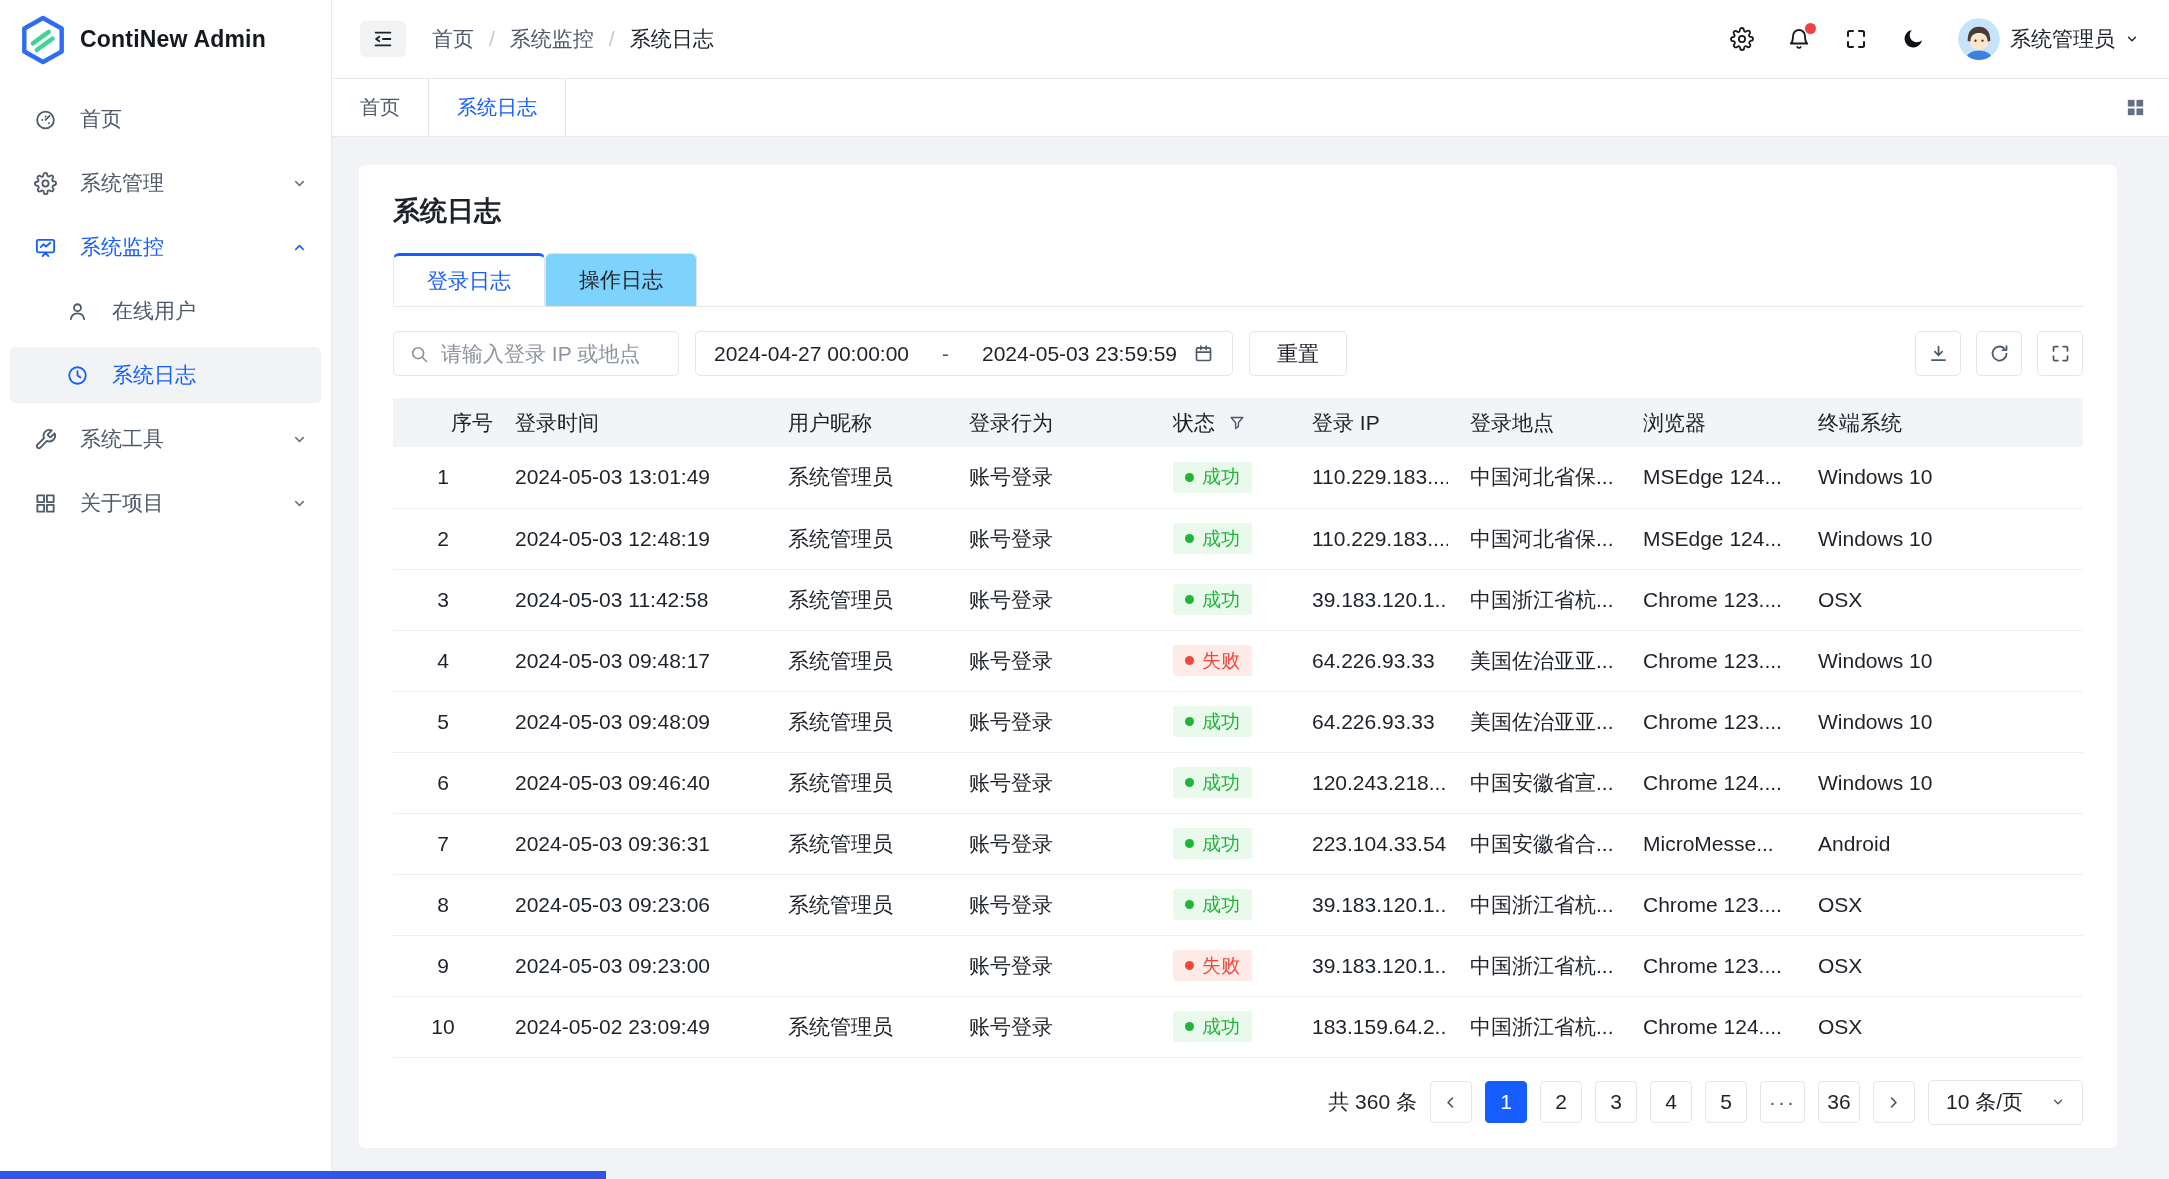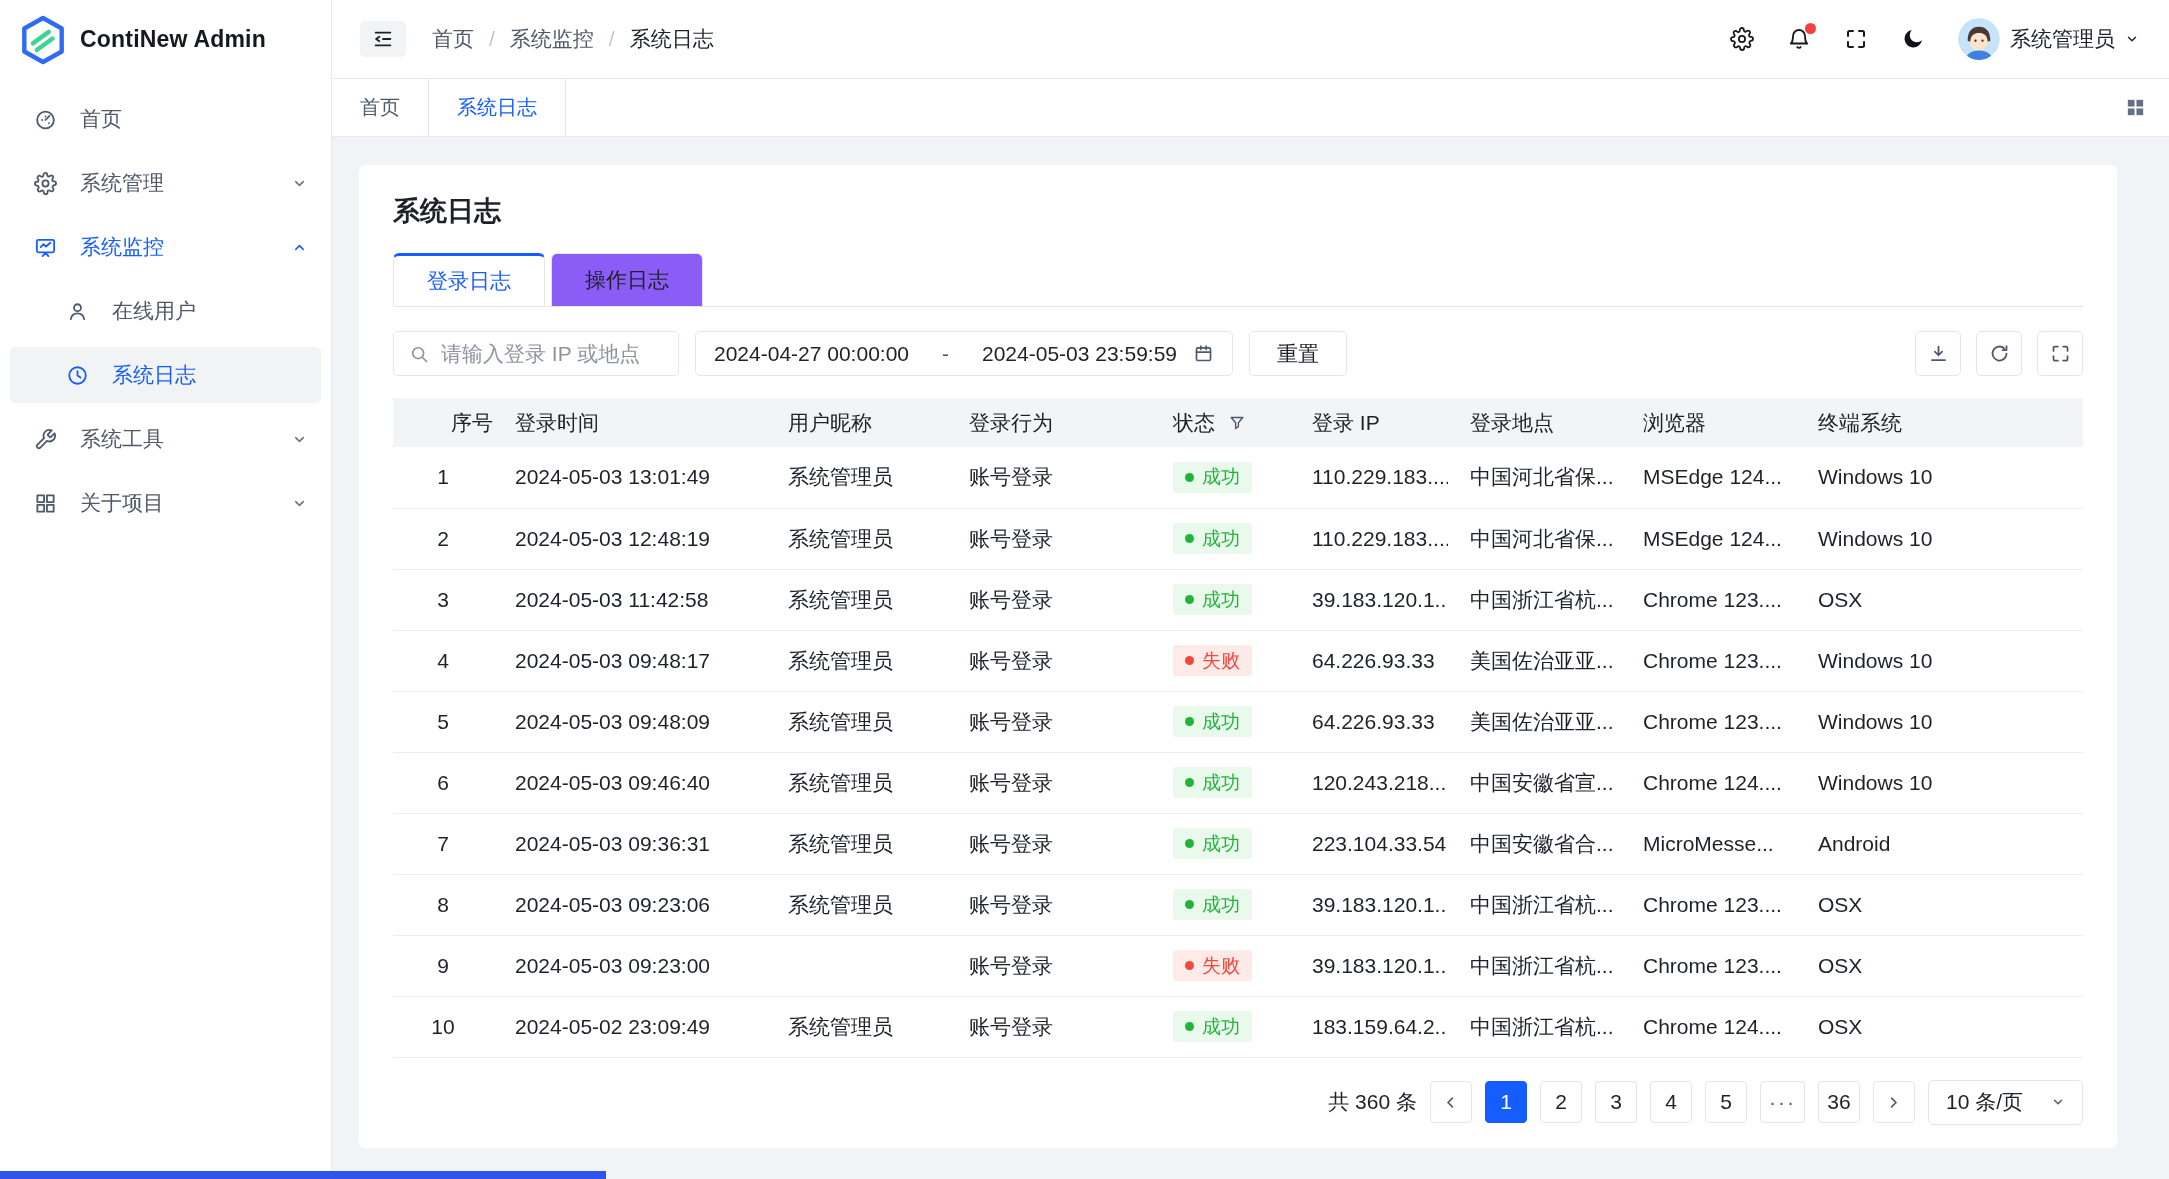--- a/index.html
+++ b/index.html
@@ -45,23 +45,23 @@
   .tabbar{height:58px;background:#fff;border-bottom:1px solid #e8e9ec;display:flex;align-items:stretch;padding-right:22px}
   .vtab{display:flex;align-items:center;padding:0 28px;font-size:20px;color:var(--text2);border-right:1px solid var(--border);cursor:pointer;background:#fff}
   .vtab.active{color:var(--primary)}
   .grid-btn{margin-left:auto;align-self:center;background:none;border:none;color:#667085}
 
   
   .content{flex:1;padding:28px 52px 0 27px}
   .card{background:#fff;border-radius:6px;height:983px;padding:28px 34px 30px}
   .page-title{font-size:27px;font-weight:700;color:var(--text)}
 
-  .card-tabs{display:flex;gap:6px;margin-top:24px;border-bottom:1px solid var(--border)}
+  .card-tabs{display:flex;margin-top:24px;border-bottom:1px solid var(--border)}
   .ctab{height:53px;display:flex;align-items:center;padding:0 33px;font-size:21px;color:var(--text);
-        background:#8b5cf6;border:1px solid var(--border);border-bottom:none;border-radius:6px 6px 0 0;cursor:pointer}
+        background:#7dd3fc;border:1px solid var(--border);border-bottom:none;border-radius:6px 6px 0 0;cursor:pointer}
   .ctab.active{background:#fff;color:var(--primary);border-top:3px solid var(--primary);margin-bottom:-1px;border-bottom:1px solid #fff}
 
   .filters{display:flex;align-items:center;gap:16px;margin-top:24px}
   .inp{height:45px;border:1px solid var(--border);border-radius:5px;background:#fff;display:flex;align-items:center;gap:12px;padding:0 15px;color:var(--muted)}
   .inp svg{width:20px;height:20px;flex:none}
   .inp input{border:none;outline:none;background:transparent;font-size:21px;color:var(--text);width:100%}
   .inp input::placeholder{color:var(--muted)}
   .inp.w1{width:288px}.inp.w2{width:286px}
   .range{width:538px;height:45px;border:1px solid var(--border);border-radius:5px;background:#fff;display:flex;align-items:center;
          padding:0 18px;font-size:21px;color:var(--text);cursor:pointer}

